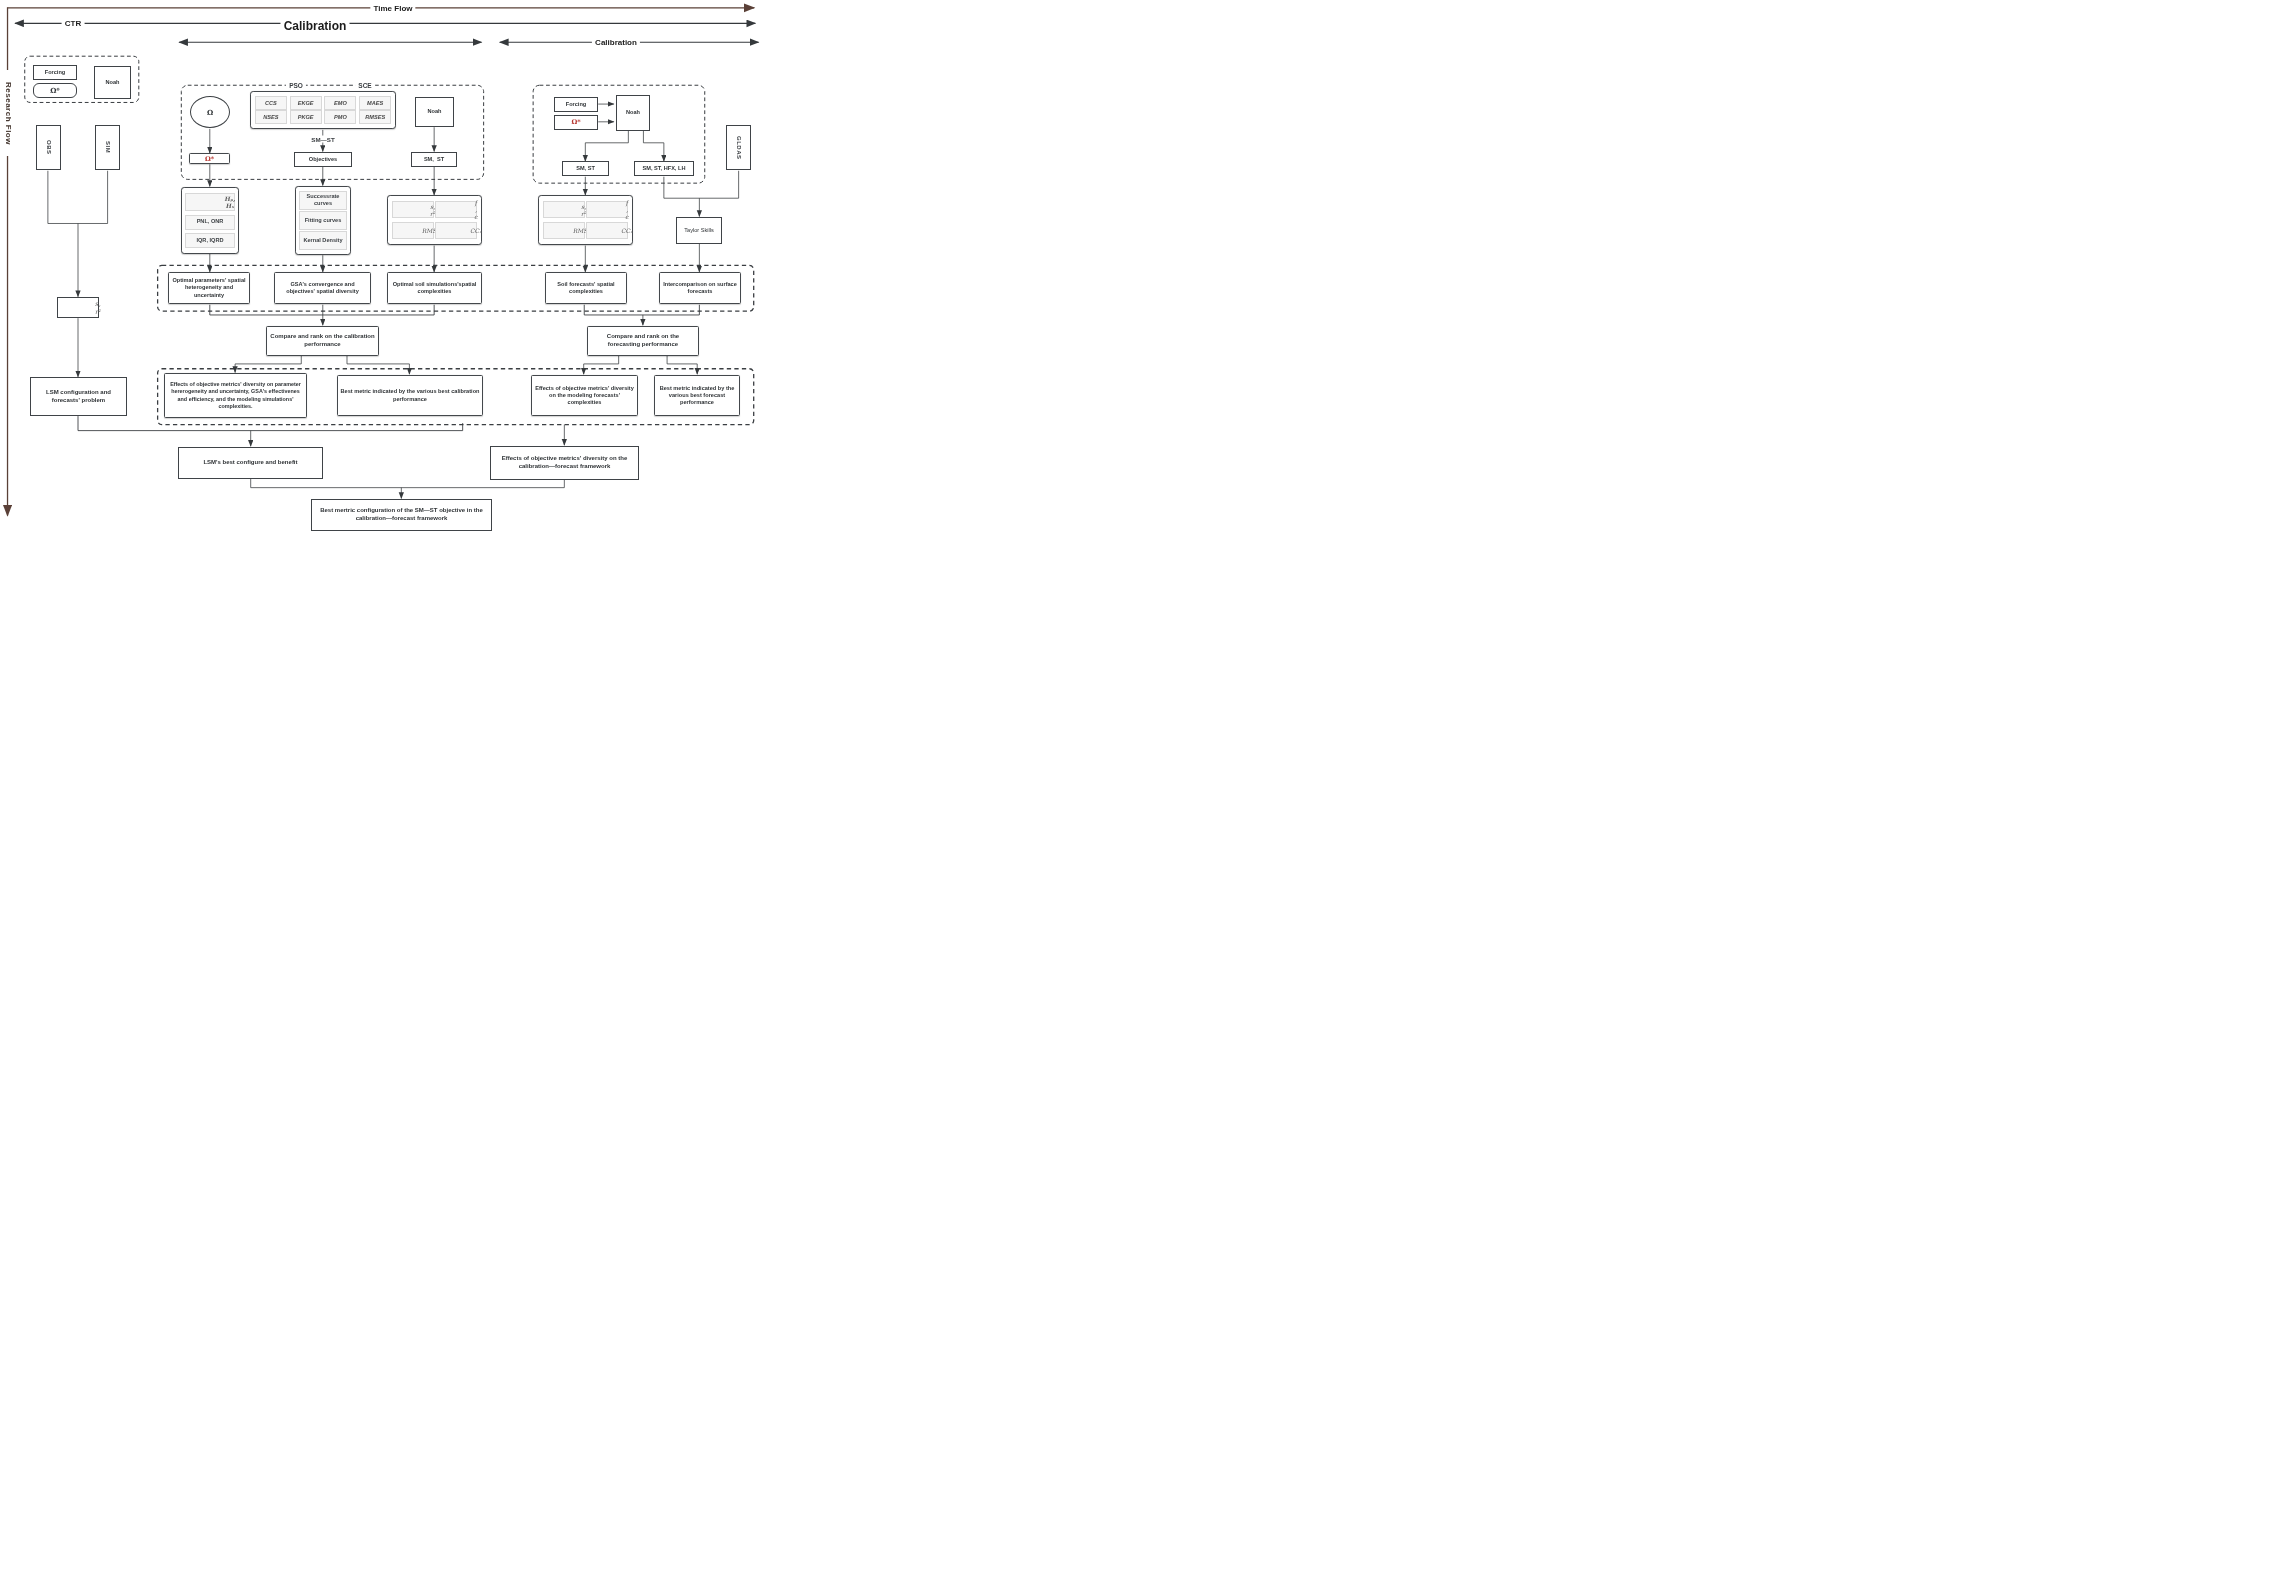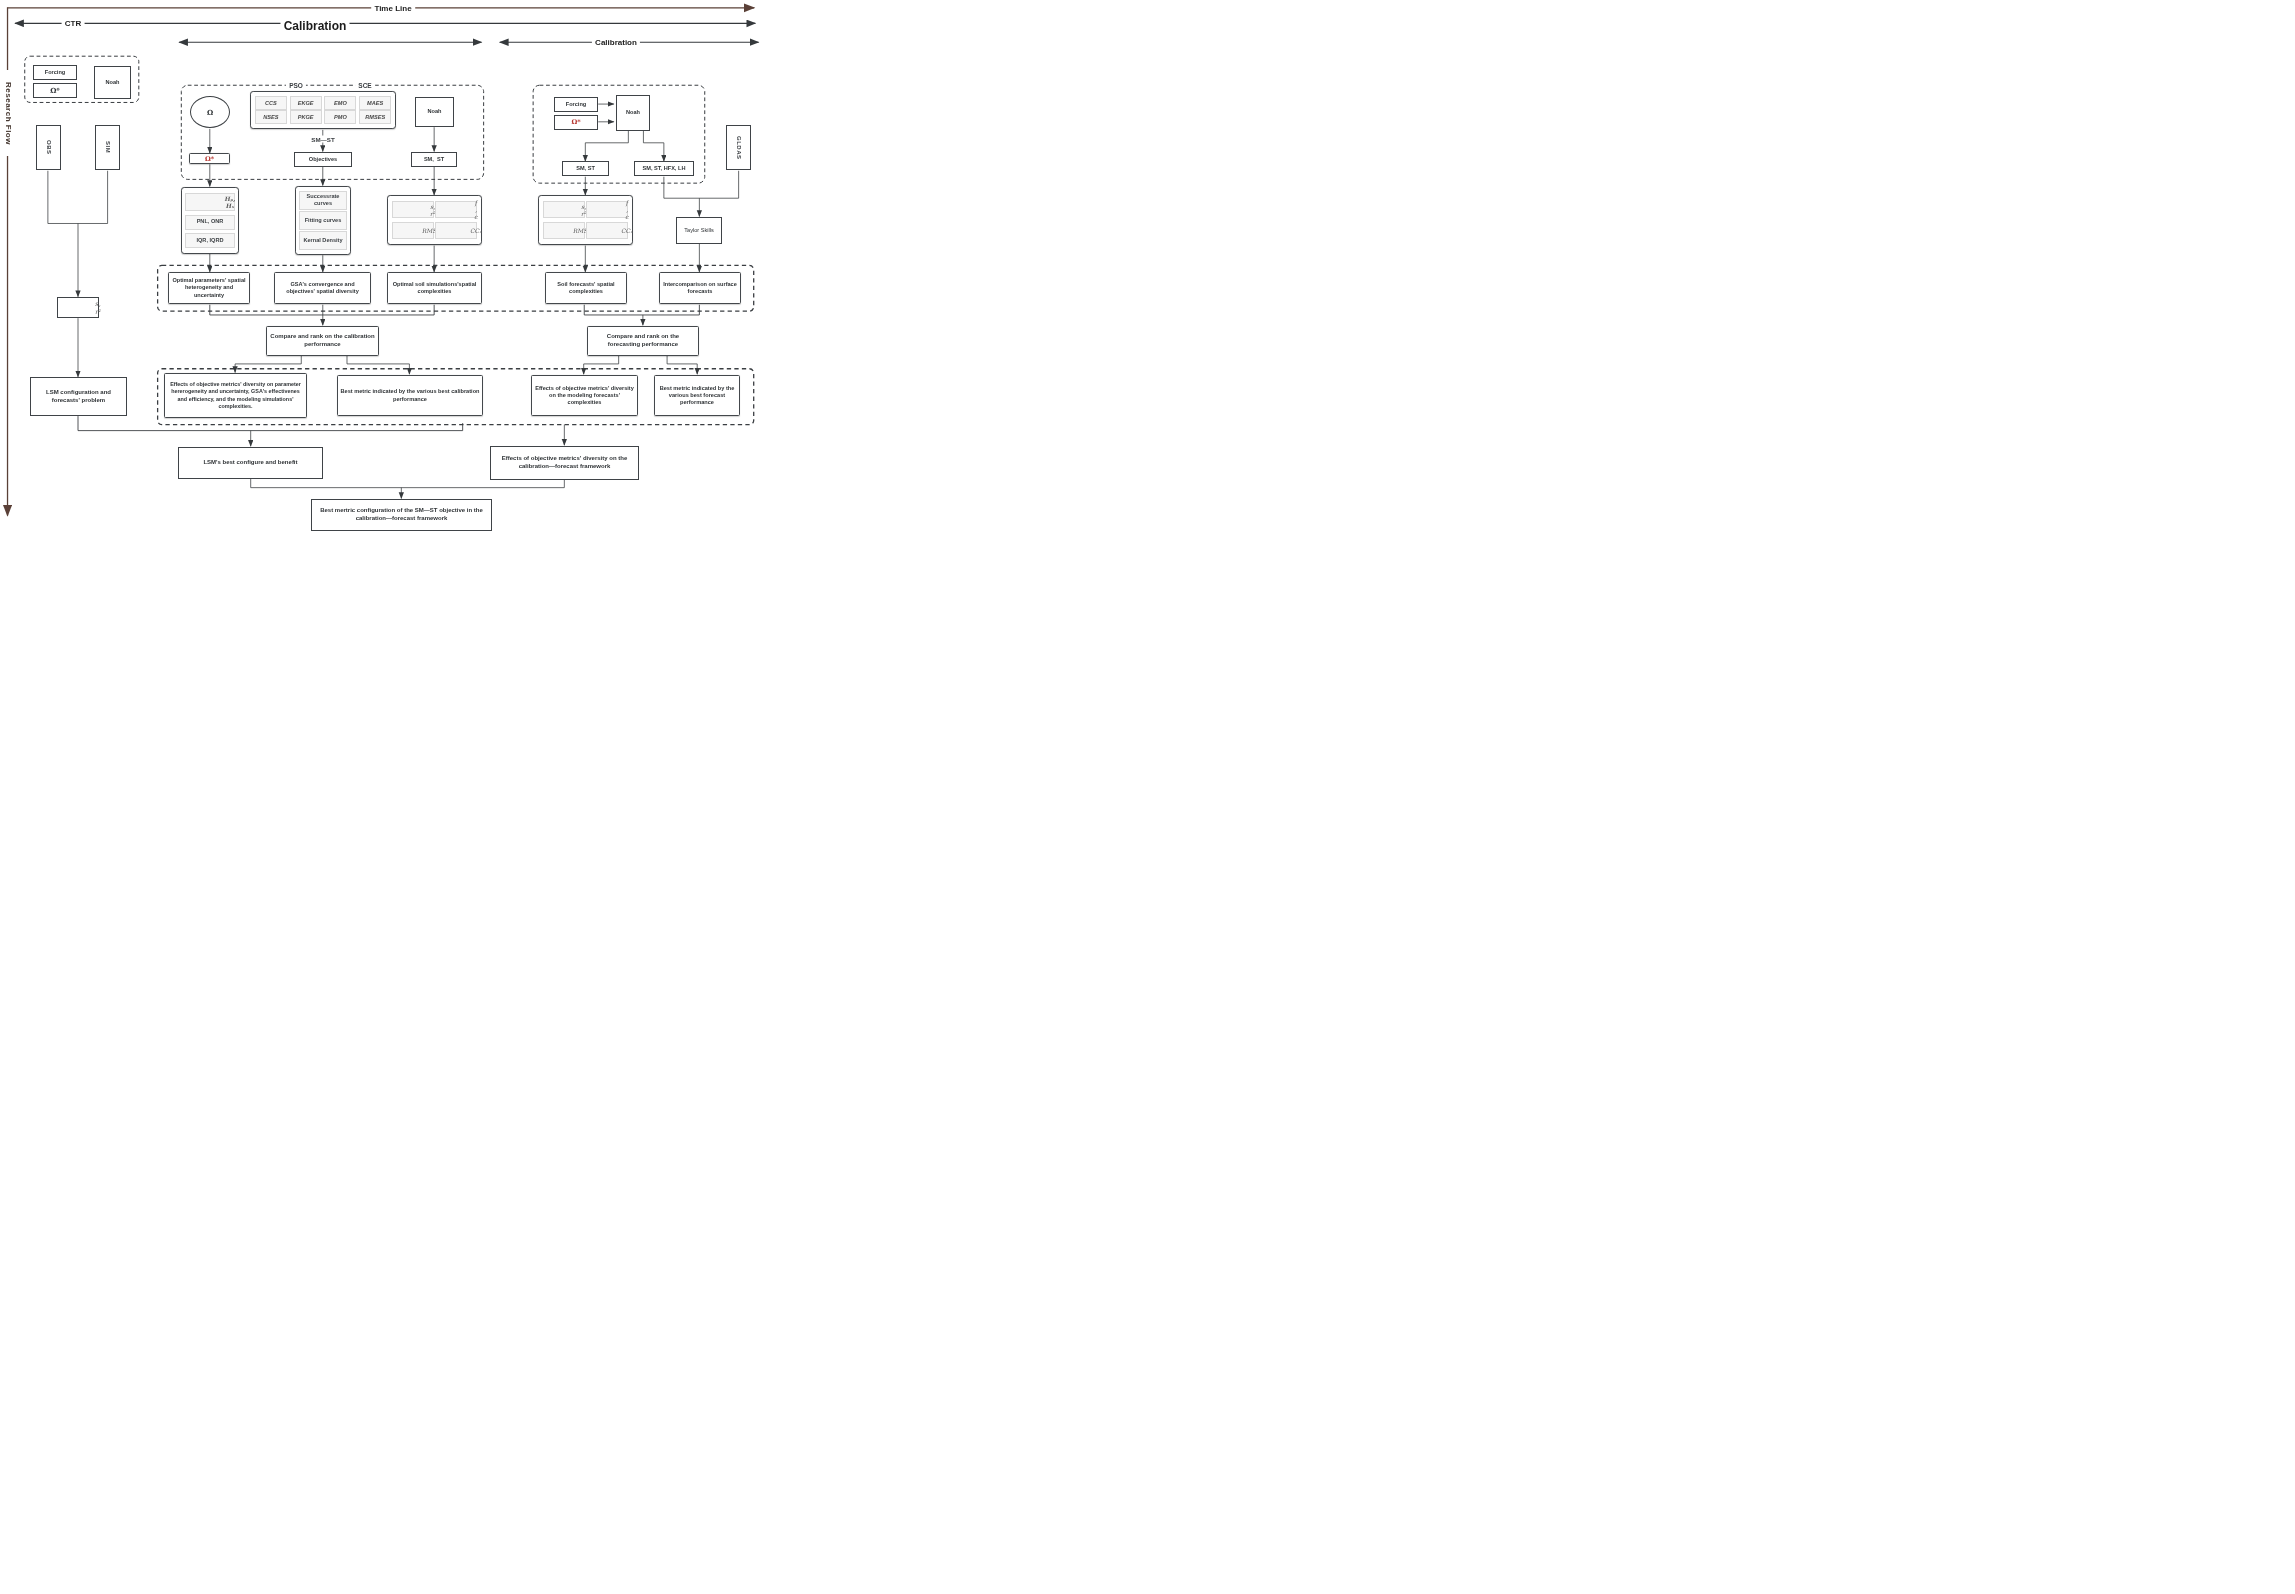--- a/index.html
+++ b/index.html
@@ -97,30 +97,30 @@
     <polyline points="1086,566 1086,585 1300,585 1300,566" fill="none" stroke="#35393c" stroke-width="1.6"></polyline>
     <line x1="1195" y1="585" x2="1195" y2="604" stroke="#35393c" stroke-width="1.4" marker-end="url(#ah)"></line>
     <polyline points="1150,661 1150,676 1085,676" fill="none" stroke="#35393c" stroke-width="1.4"></polyline>
     <line x1="1085" y1="676" x2="1085" y2="695" stroke="#35393c" stroke-width="1.4" marker-end="url(#ah)"></line>
     <polyline points="1240,661 1240,676 1296,676" fill="none" stroke="#35393c" stroke-width="1.4"></polyline>
     <line x1="1296" y1="676" x2="1296" y2="695" stroke="#35393c" stroke-width="1.4" marker-end="url(#ah)"></line>
     <line x1="1049" y1="789" x2="1049" y2="827" stroke="#35393c" stroke-width="1.4" marker-end="url(#ah)"></line>
     <line x1="1302" y1="453" x2="1302" y2="453" stroke="none"></line>
   </svg>
 
-  <div class="lbl" style="left:393px;top:7.5px;font-size:8px;">Time Line</div>
+  <div class="lbl" style="left:393px;top:7.5px;font-size:8px;">Time Flow</div>
   <div class="lbl" style="left:73px;top:23px;font-size:8px;">CTR</div>
   <div class="lbl" style="left:315px;top:26px;font-size:12px;">Calibration</div>
   <div class="lbl" style="left:616px;top:42px;font-size:8px;">Calibration</div>
   <div class="abs" style="left:1.1px;top:70px;width:14px;height:86px;background:#fff;display:flex;align-items:center;justify-content:center;z-index:3;">
     <span class="vtext" style="font-size:8px;color:#463831;">Research Flow</span>
   </div>
 
   <div class="abs box small" style="left:33px;top:65px;width:44px;height:14.5px;">Forcing</div>
-  <div class="abs box" style="left:33px;top:83px;width:44px;height:15px;font-family:'DejaVu Serif',serif;font-weight:bold;font-size:7px;">Ω⁰</div>
+  <div class="abs box" style="left:33px;top:83px;width:44px;height:15px;font-family:'DejaVu Serif',serif;font-weight:bold;font-size:7px;border-radius:6px;">Ω⁰</div>
   <div class="abs box small" style="left:94px;top:66px;width:37px;height:33px;">Noah</div>
 
   <div class="abs box" style="left:36px;top:125px;width:25px;height:45px;">
     <span class="vtext" style="font-size:6px;">OBS</span>
   </div>
   <div class="abs box" style="left:95px;top:125px;width:25px;height:45px;">
     <span class="vtext" style="font-size:6px;">SIM</span>
   </div>
 
   <div class="lbl" style="left:296px;top:85px;font-size:6.5px;color:#3a3e42;">PSO</div>

